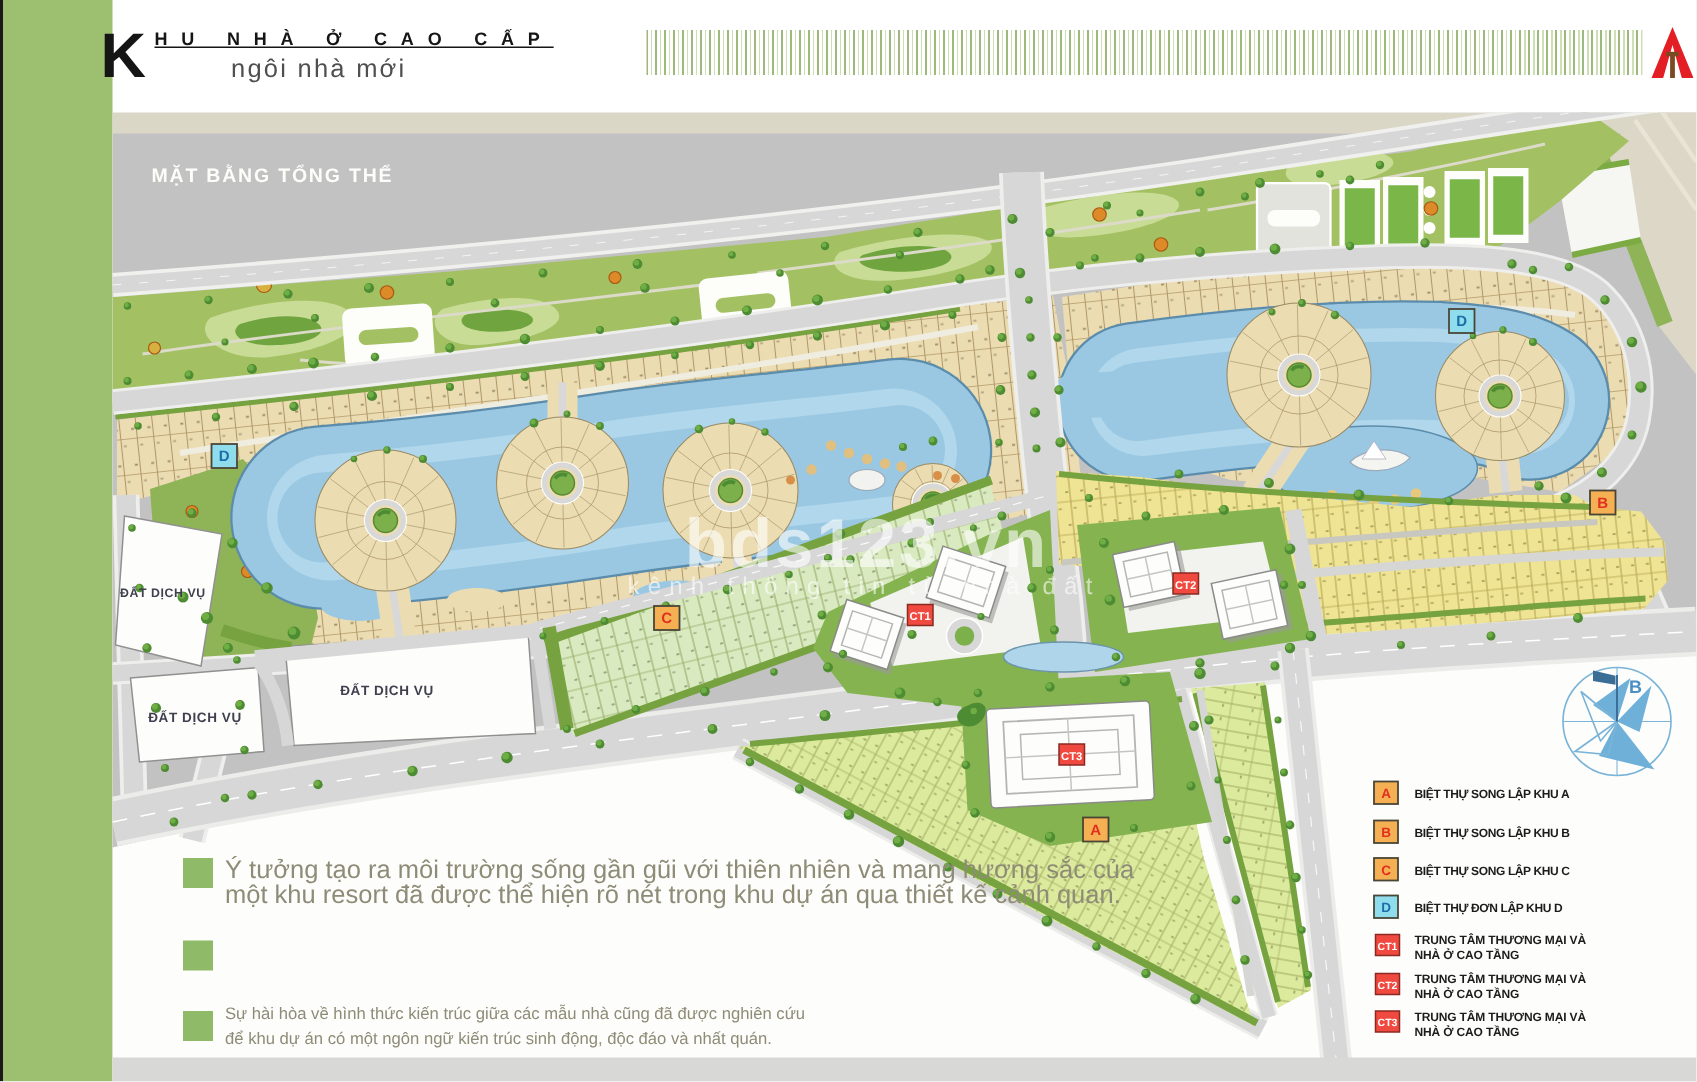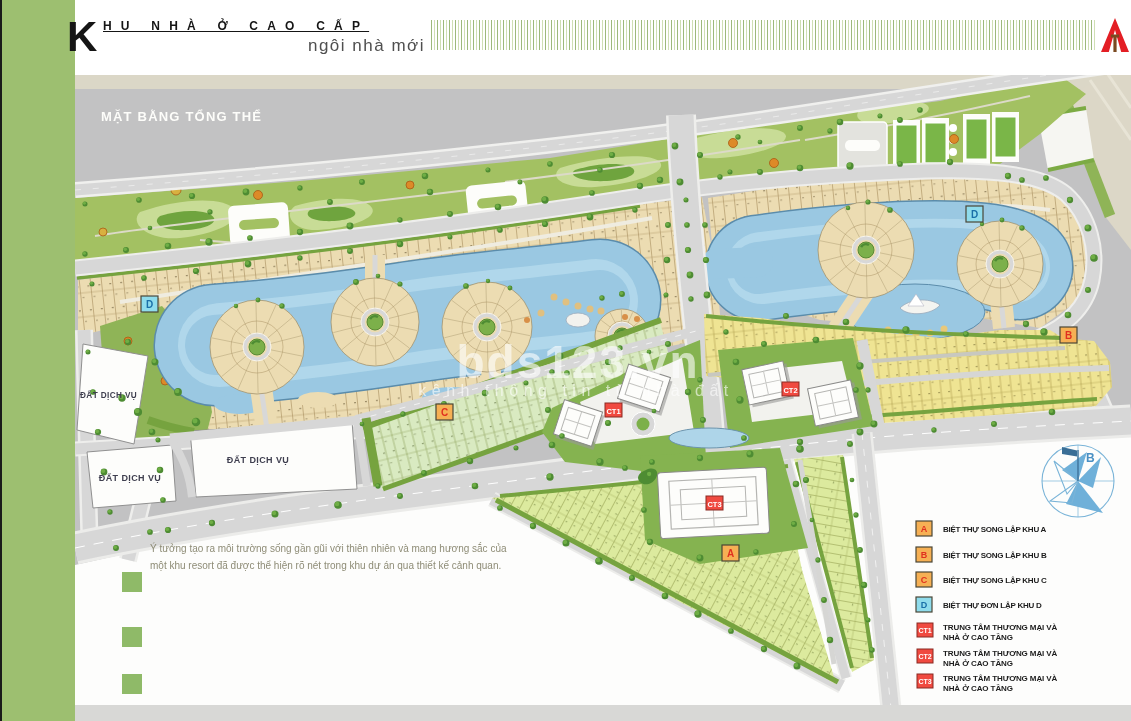--- a/index.html
+++ b/index.html
@@ -668,22 +668,23 @@
 
 <g fill="#ffffff" opacity="0.6">
 <text x="578" y="378" font-size="46" font-weight="bold" text-anchor="middle" letter-spacing="2">bds123.vn</text>
 <text x="576" y="396" font-size="16" text-anchor="middle" letter-spacing="5.5">kênh thông tin từ nhà đất</text>
 </g>
 
 <rect x="75" y="705" width="1056" height="16" fill="#d8d8d6"></rect>
 </svg>
   <div class="abs" style="left:67px;top:16px;font-size:42px;font-weight:bold;color:#151515;line-height:1;">K</div>
   <div class="abs" style="left:103px;top:17px;font-size:12px;font-weight:bold;color:#151515;letter-spacing:9.2px;line-height:1.5;white-space:nowrap;text-decoration:underline;">HU NHÀ Ở CAO CẤP</div>
-  <div class="abs" style="left:0;top:36px;width:425px;text-align:right;font-size:17px;color:#4f4f4f;letter-spacing:1.5px;">ngôi nhà mới</div>
+  <div class="abs" style="left:0;top:36px;width:425px;text-align:center;font-size:17px;color:#4f4f4f;letter-spacing:1.5px;">ngôi nhà mới</div>
   <div class="abs" style="left:431px;top:20px;width:664px;height:30px;background:repeating-linear-gradient(90deg,#9db97c 0 1px,#ffffff 1px 3px,#cfdfb4 3px 4px,#ffffff 4px 6px);"></div>
   <svg class="abs" style="left:1100px;top:18px" width="29" height="34" viewBox="0 0 29 34">
     <path d="M15 0 L29 34 H21.2 L15 12 L8.8 34 H1 Z" fill="#e31e24"></path>
     <path d="M10.8 16.5 H19.2 V19.5 H16.6 V34 H13.4 V19.5 H10.8 Z" fill="#7a4a21"></path>
   </svg>
   <div class="abs" style="left:122px;top:572px;width:20px;height:20px;background:#8fba68"></div>
-  <div class="abs" style="left:150px;top:540px;font-size:10px;line-height:17px;color:#8e8c76;white-space:nowrap;">Ý tưởng tạo ra môi trường sống gần gũi với thiên nhiên và mang hương sắc của<br>một khu resort đã được thể hiện rõ nét trong khu dự án qua thiết kế cảnh quan.</div>
+  <div class="abs" style="left:150px;top:571px;font-size:17px;line-height:17px;color:#8e8c76;white-space:nowrap;">Ý tưởng tạo ra môi trường sống gần gũi với thiên nhiên và mang hương sắc của<br>một khu resort đã được thể hiện rõ nét trong khu dự án qua thiết kế cảnh quan.</div>
   <div class="abs" style="left:122px;top:627px;width:20px;height:20px;background:#8fba68"></div>
   <div class="abs" style="left:122px;top:674px;width:20px;height:20px;background:#8fba68"></div>
+  <div class="abs" style="left:150px;top:668px;font-size:11.1px;line-height:17px;color:#8e8c76;white-space:nowrap;">Sự hài hòa về hình thức kiến trúc giữa các mẫu nhà cũng đã được nghiên cứu<br>để khu dự án có một ngôn ngữ kiến trúc sinh động, độc đáo và nhất quán.</div>
 </div>
 </body></html>

